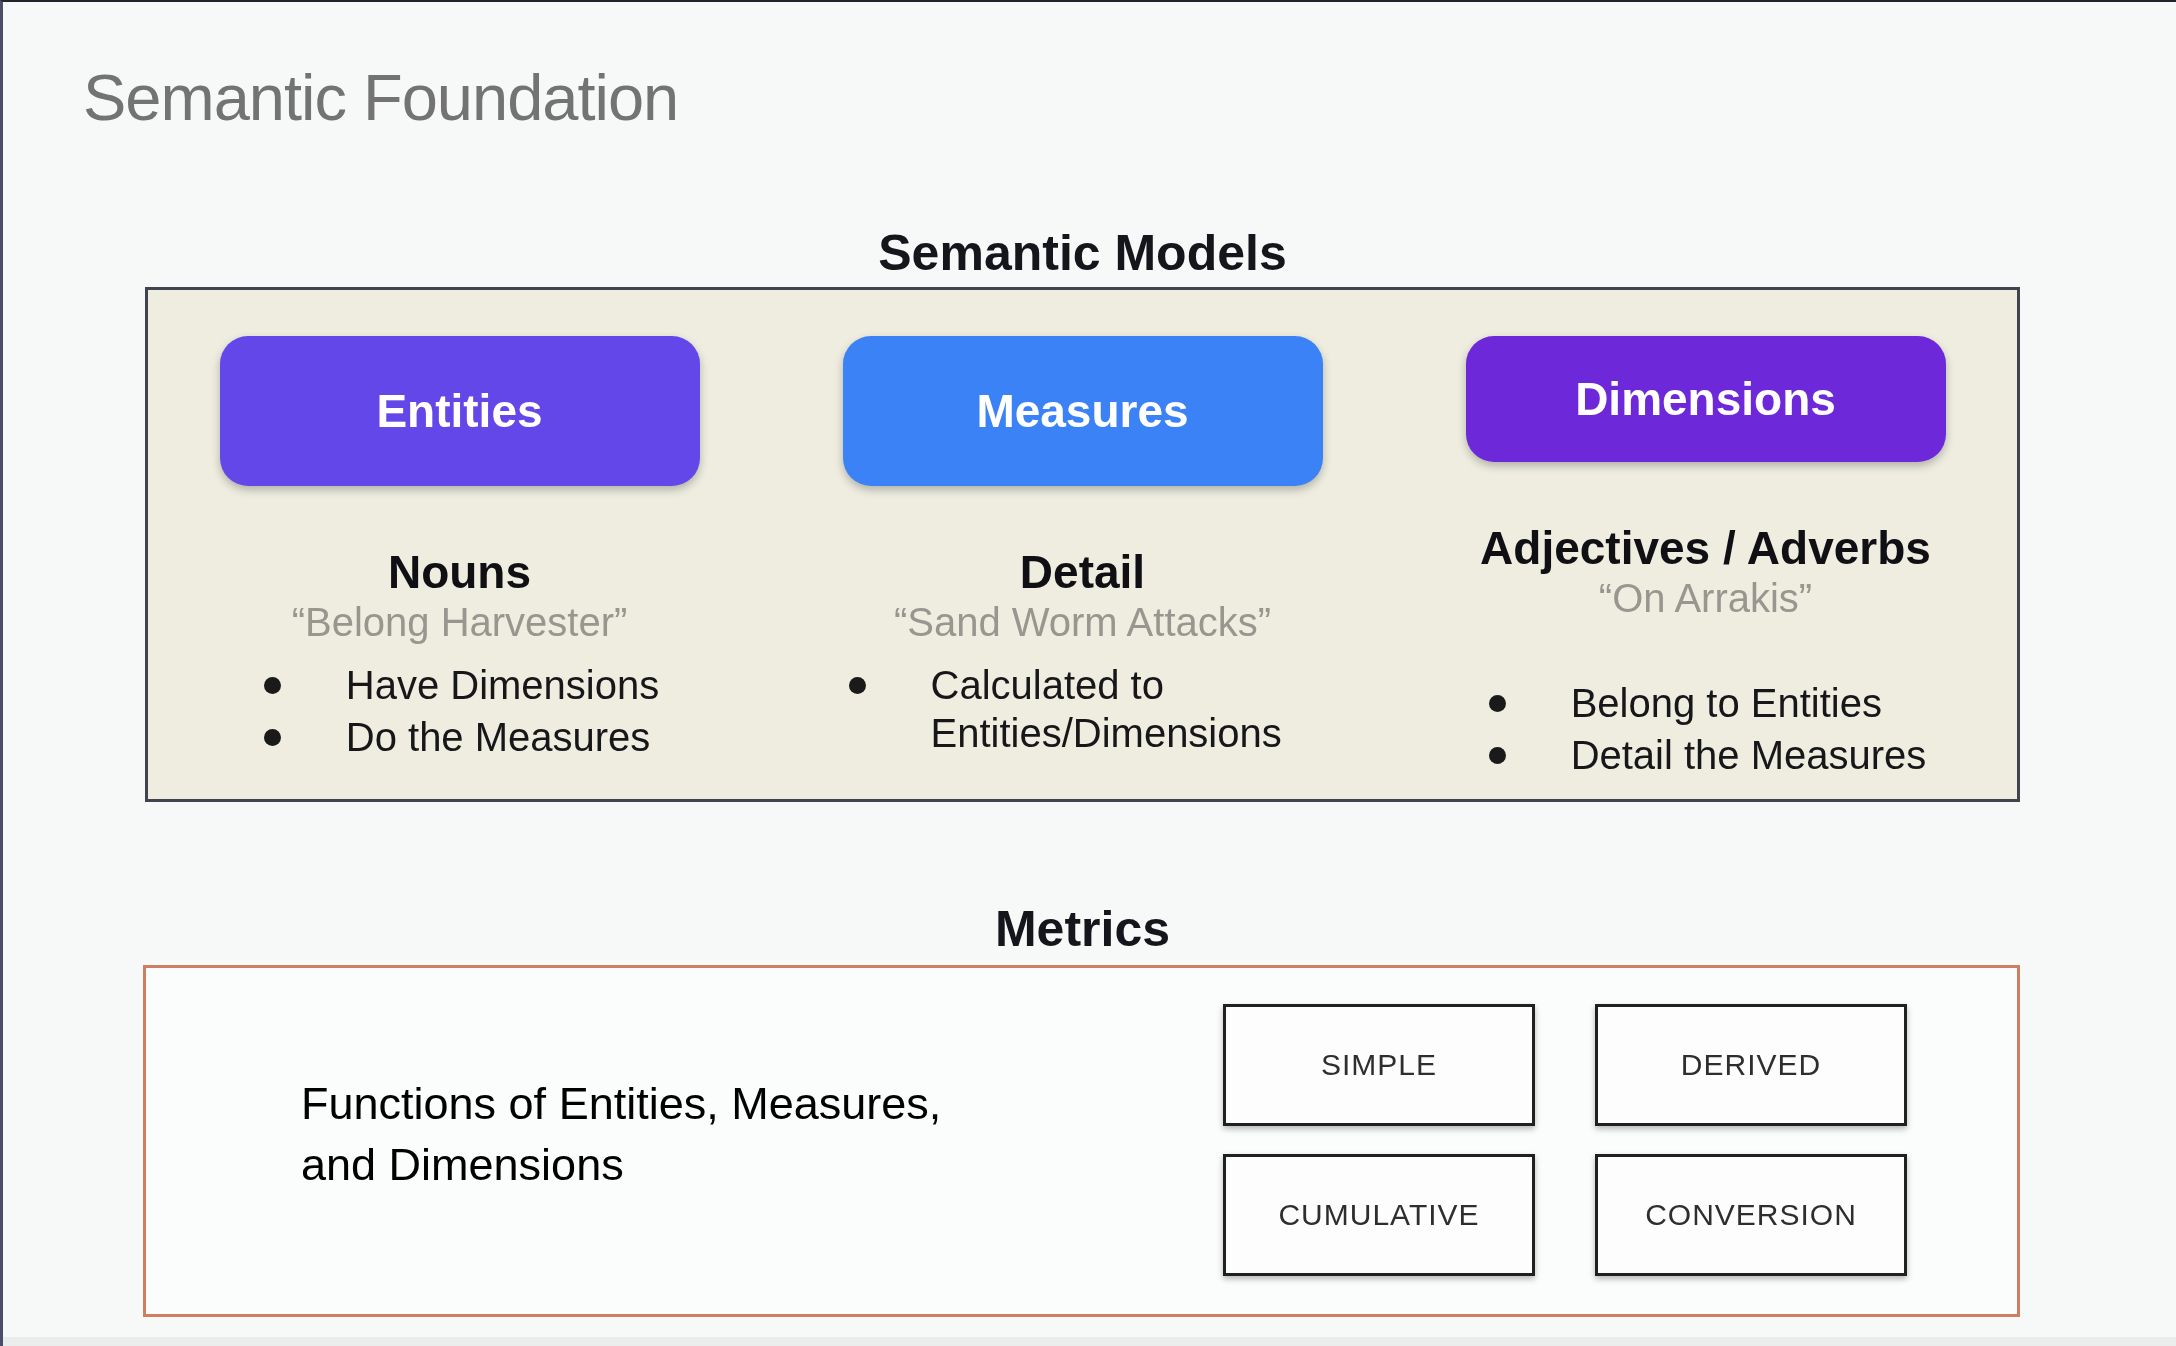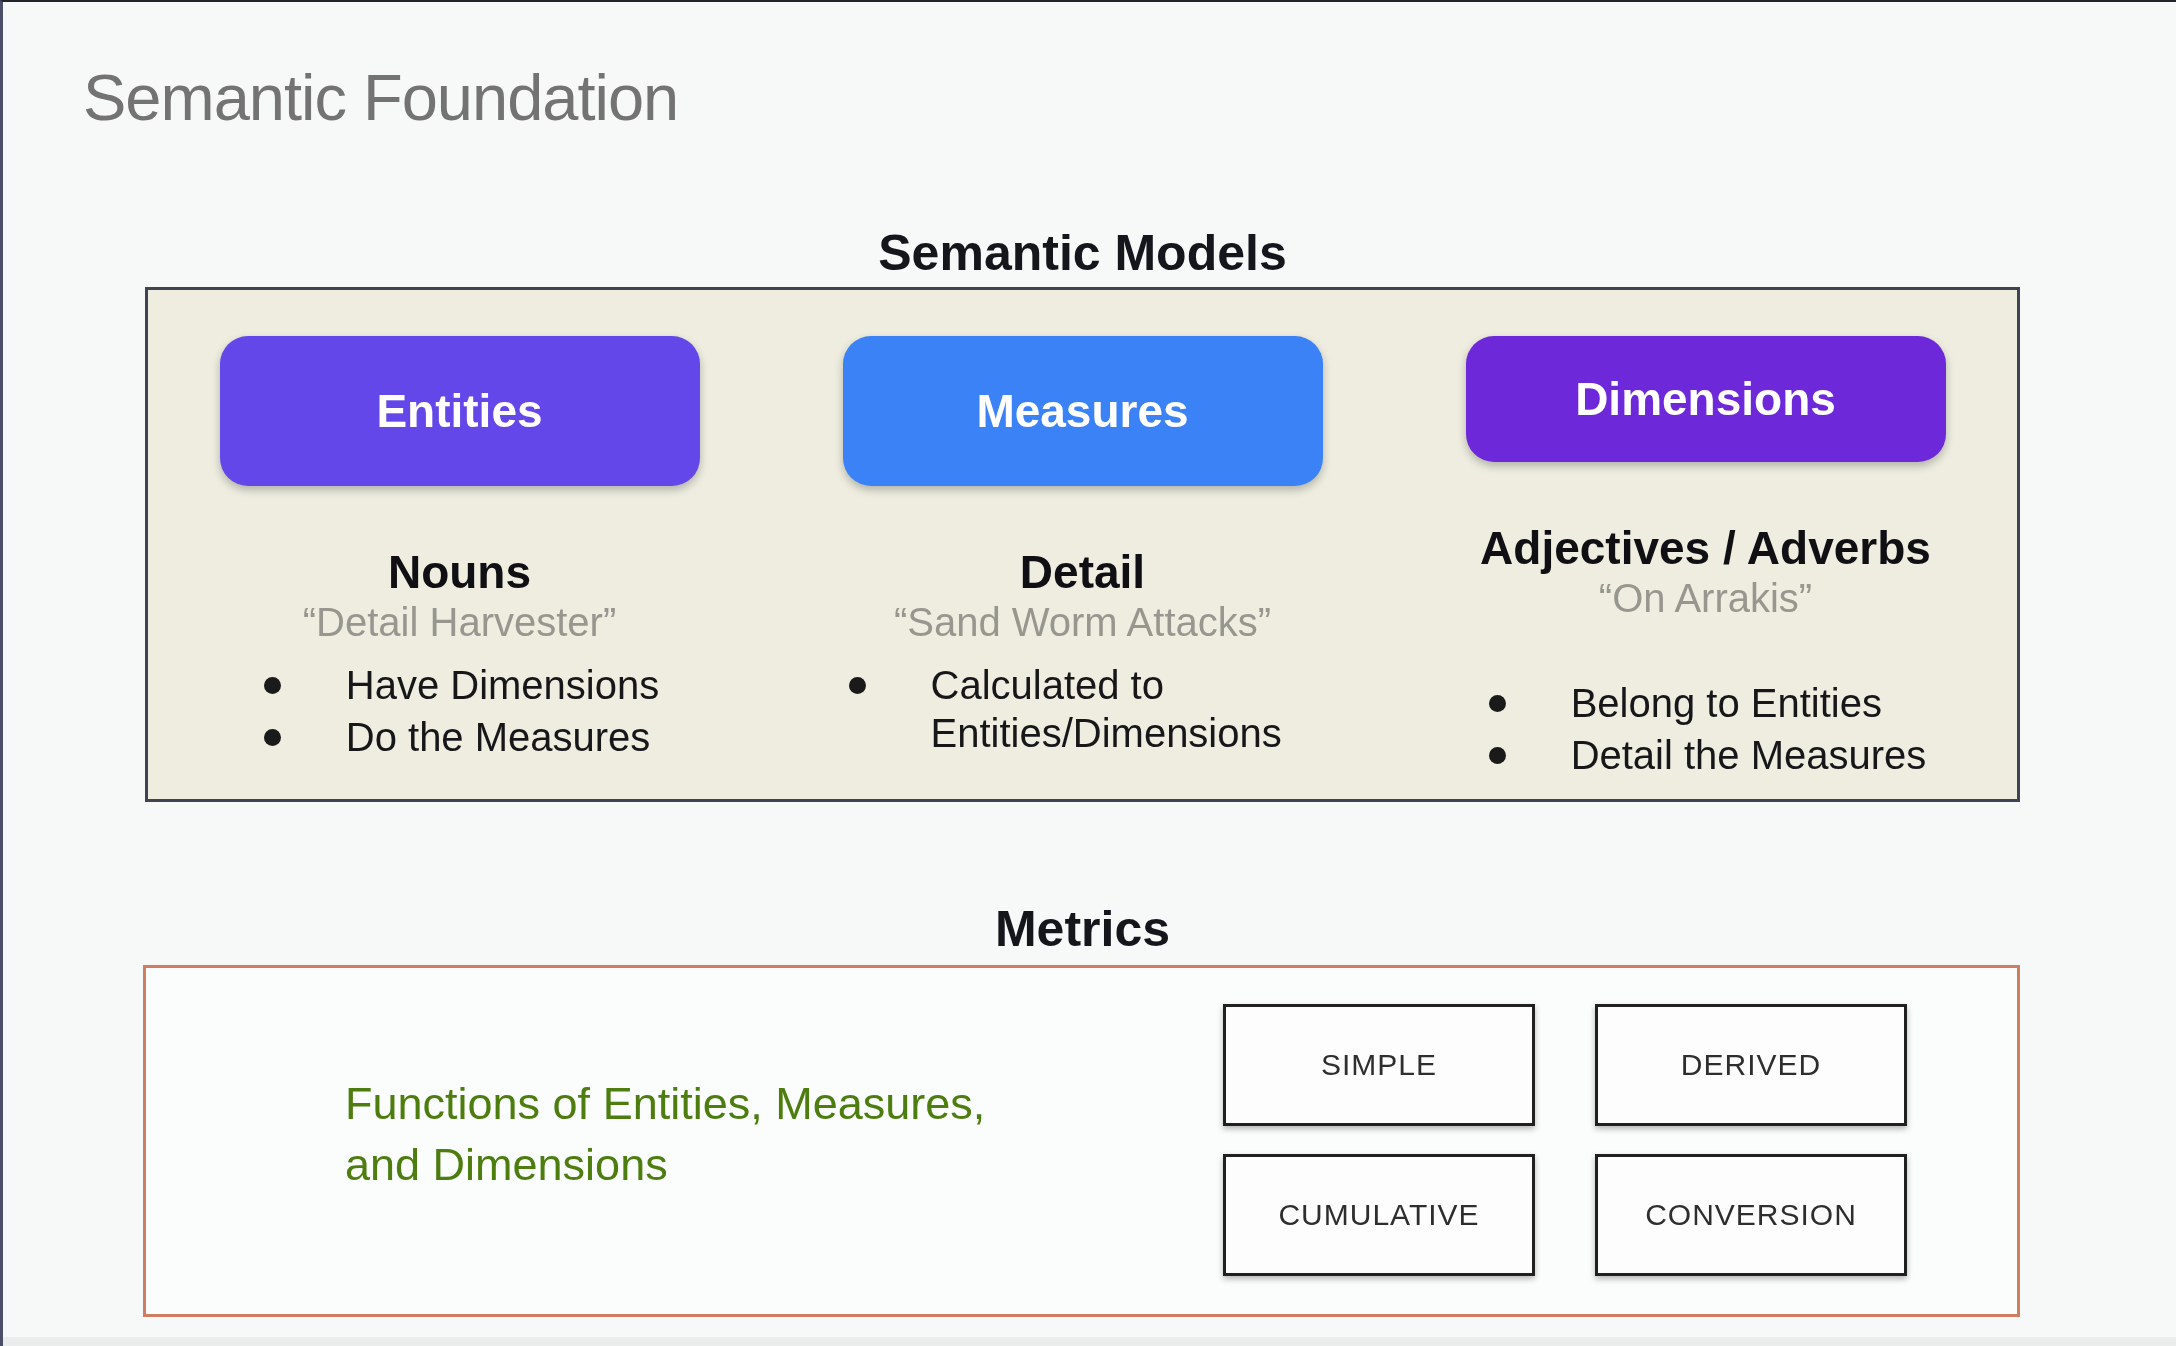--- a/index.html
+++ b/index.html
@@ -46,21 +46,21 @@
     border-radius:50%;background:#1a1a1a;
   }
   .bullets-col2 li{max-width:390px;}
   .bullets-col3{margin-top:58px;}
   .metrics-box{
     position:absolute;left:140px;top:963px;width:1877px;height:352px;
     border:3px solid #cf7e61;box-sizing:border-box;background:#fbfdfc;
   }
   .metrics-desc{
     position:absolute;left:155px;top:106px;
-    font-size:45px;line-height:1.35;color:#4d7c0f;margin-left:44px;
+    font-size:45px;line-height:1.35;color:#000000;
   }
   .metrics-grid{
     position:absolute;left:1077px;top:36px;
     display:grid;grid-template-columns:312px 312px;gap:28px 60px;
   }
   .metric-type{
     height:122px;background:#fdfdfd;border:3px solid #202020;box-sizing:border-box;
     display:flex;align-items:center;justify-content:center;
     font-size:30px;letter-spacing:1px;color:#2e2e2e;
     box-shadow:0 3px 6px rgba(0,0,0,0.28);
@@ -76,21 +76,21 @@
 
   <div class="slide-title">Semantic Foundation</div>
 
   <div class="section-title models-title">Semantic Models</div>
 
   <div class="models-box" style="background-color: rgb(238, 237, 224);">
 
     <div class="model-col">
       <div class="pill" style="background-color: rgb(99, 71, 232);">Entities</div>
       <div class="col-heading">Nouns</div>
-      <div class="col-quote">“Detail Harvester”</div>
+      <div class="col-quote">“Belong Harvester”</div>
       <ul class="bullets">
         <li>Have Dimensions</li>
         <li>Do the Measures</li>
       </ul>
     </div>
 
     <div class="model-col">
       <div class="pill" style="background-color: #3b82f6;">Measures</div>
       <div class="col-heading">Detail</div>
       <div class="col-quote">“Sand Worm Attacks”</div>

